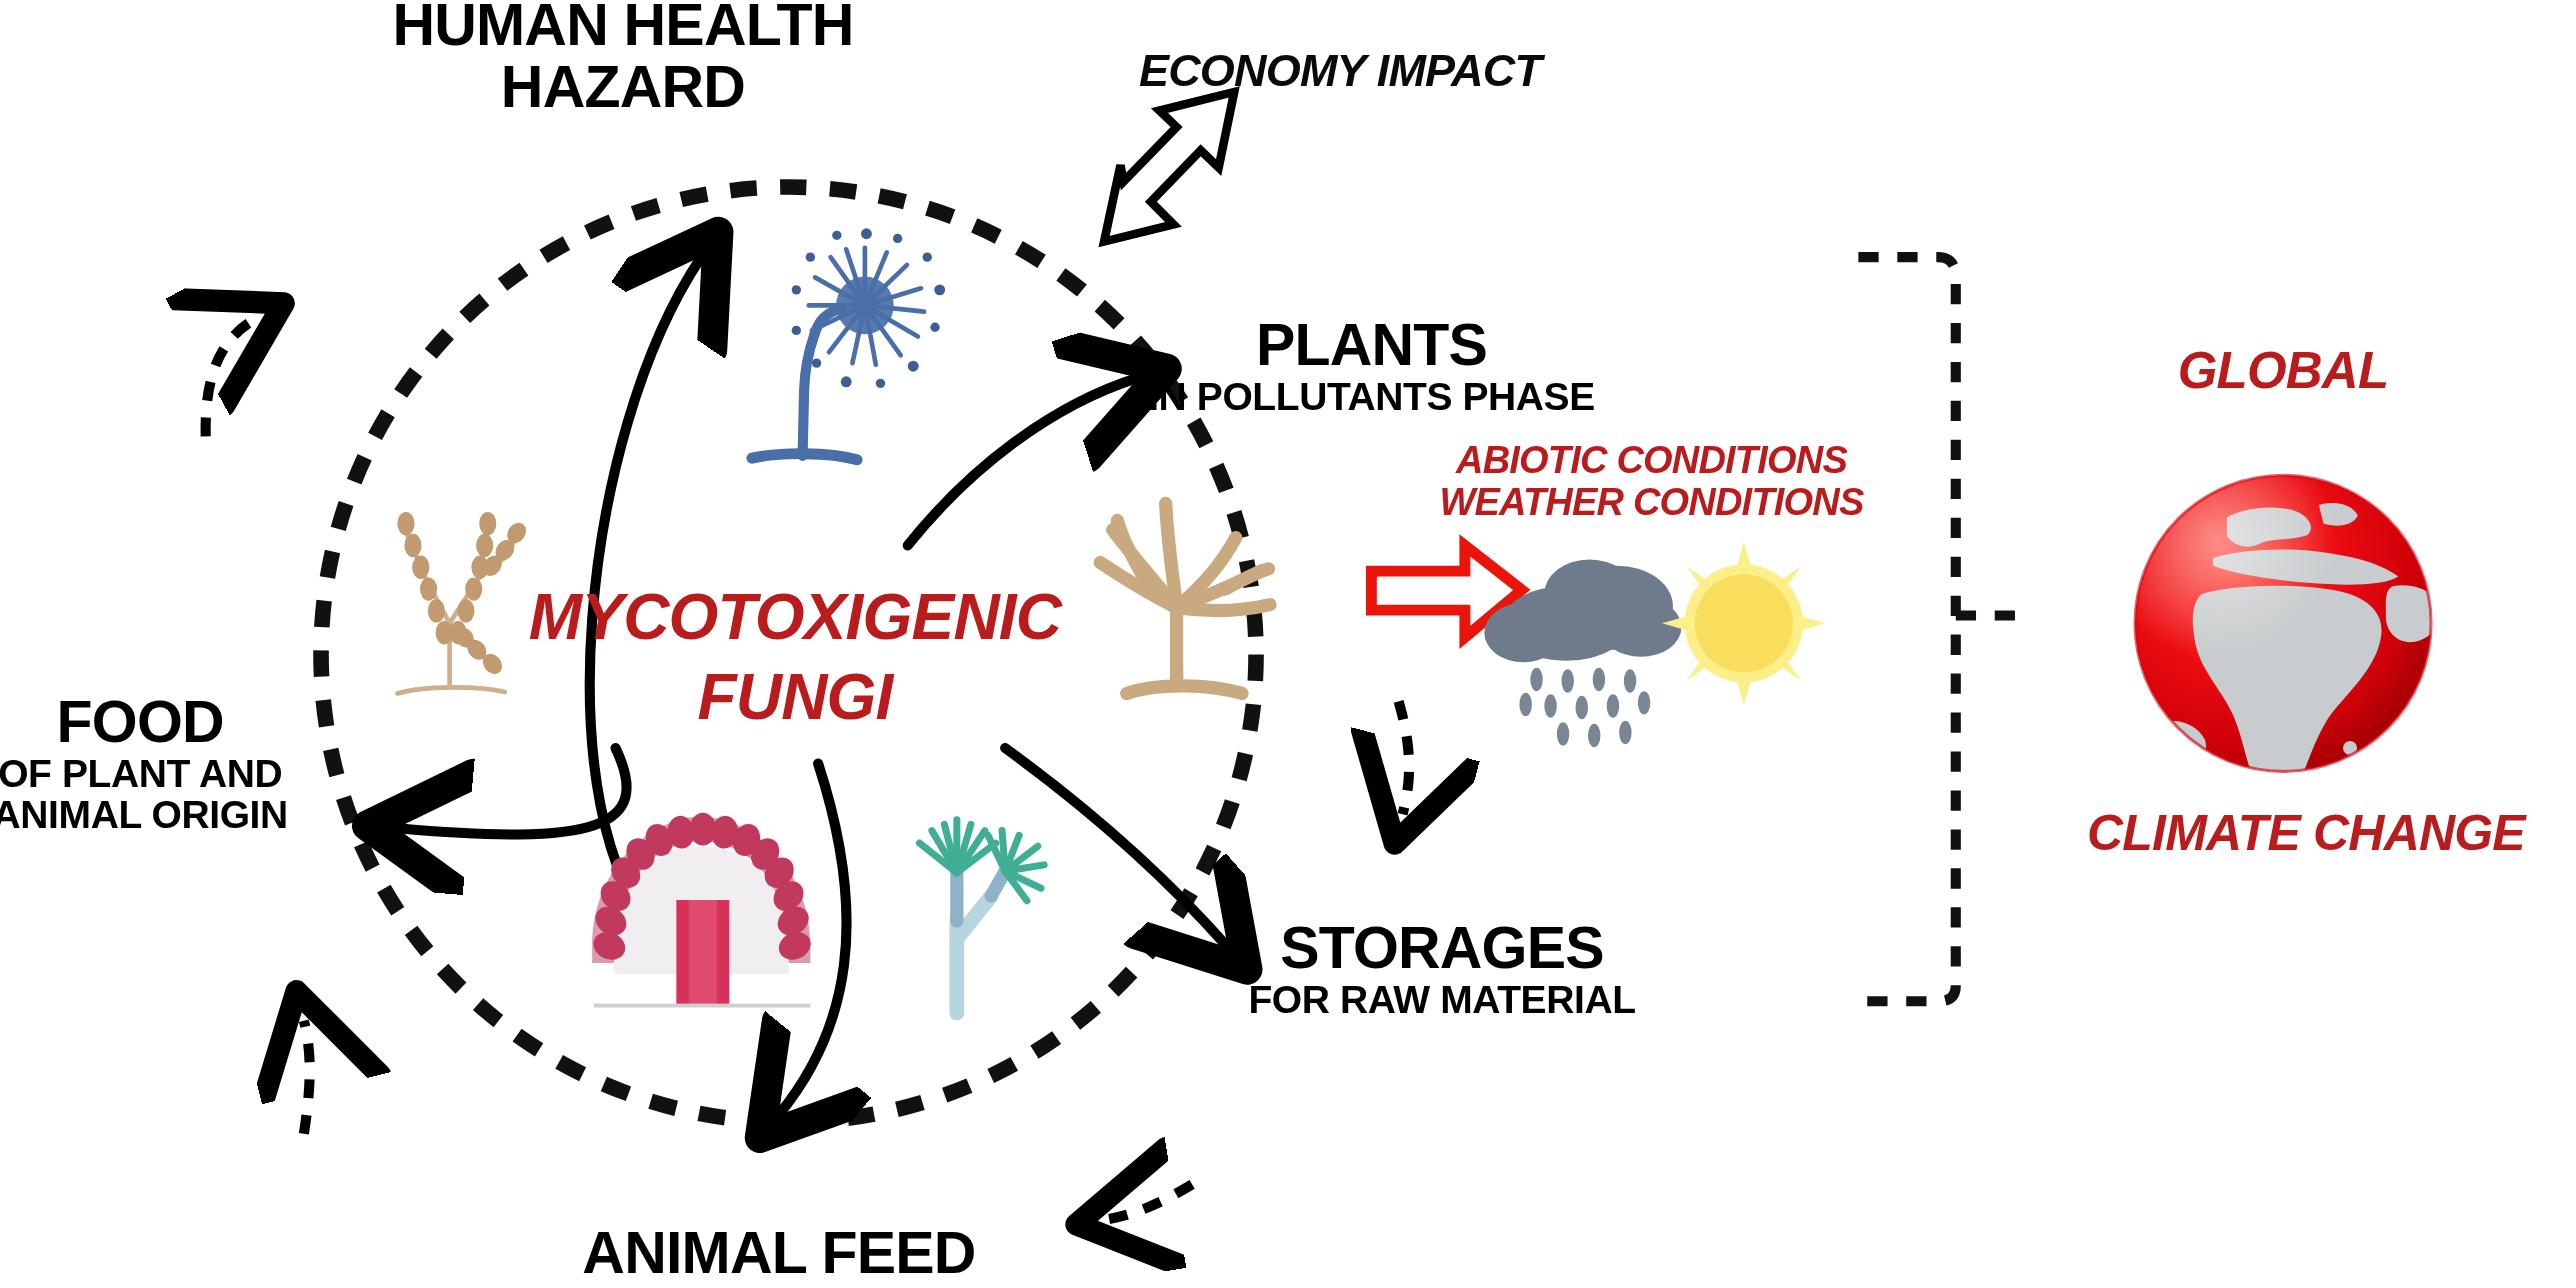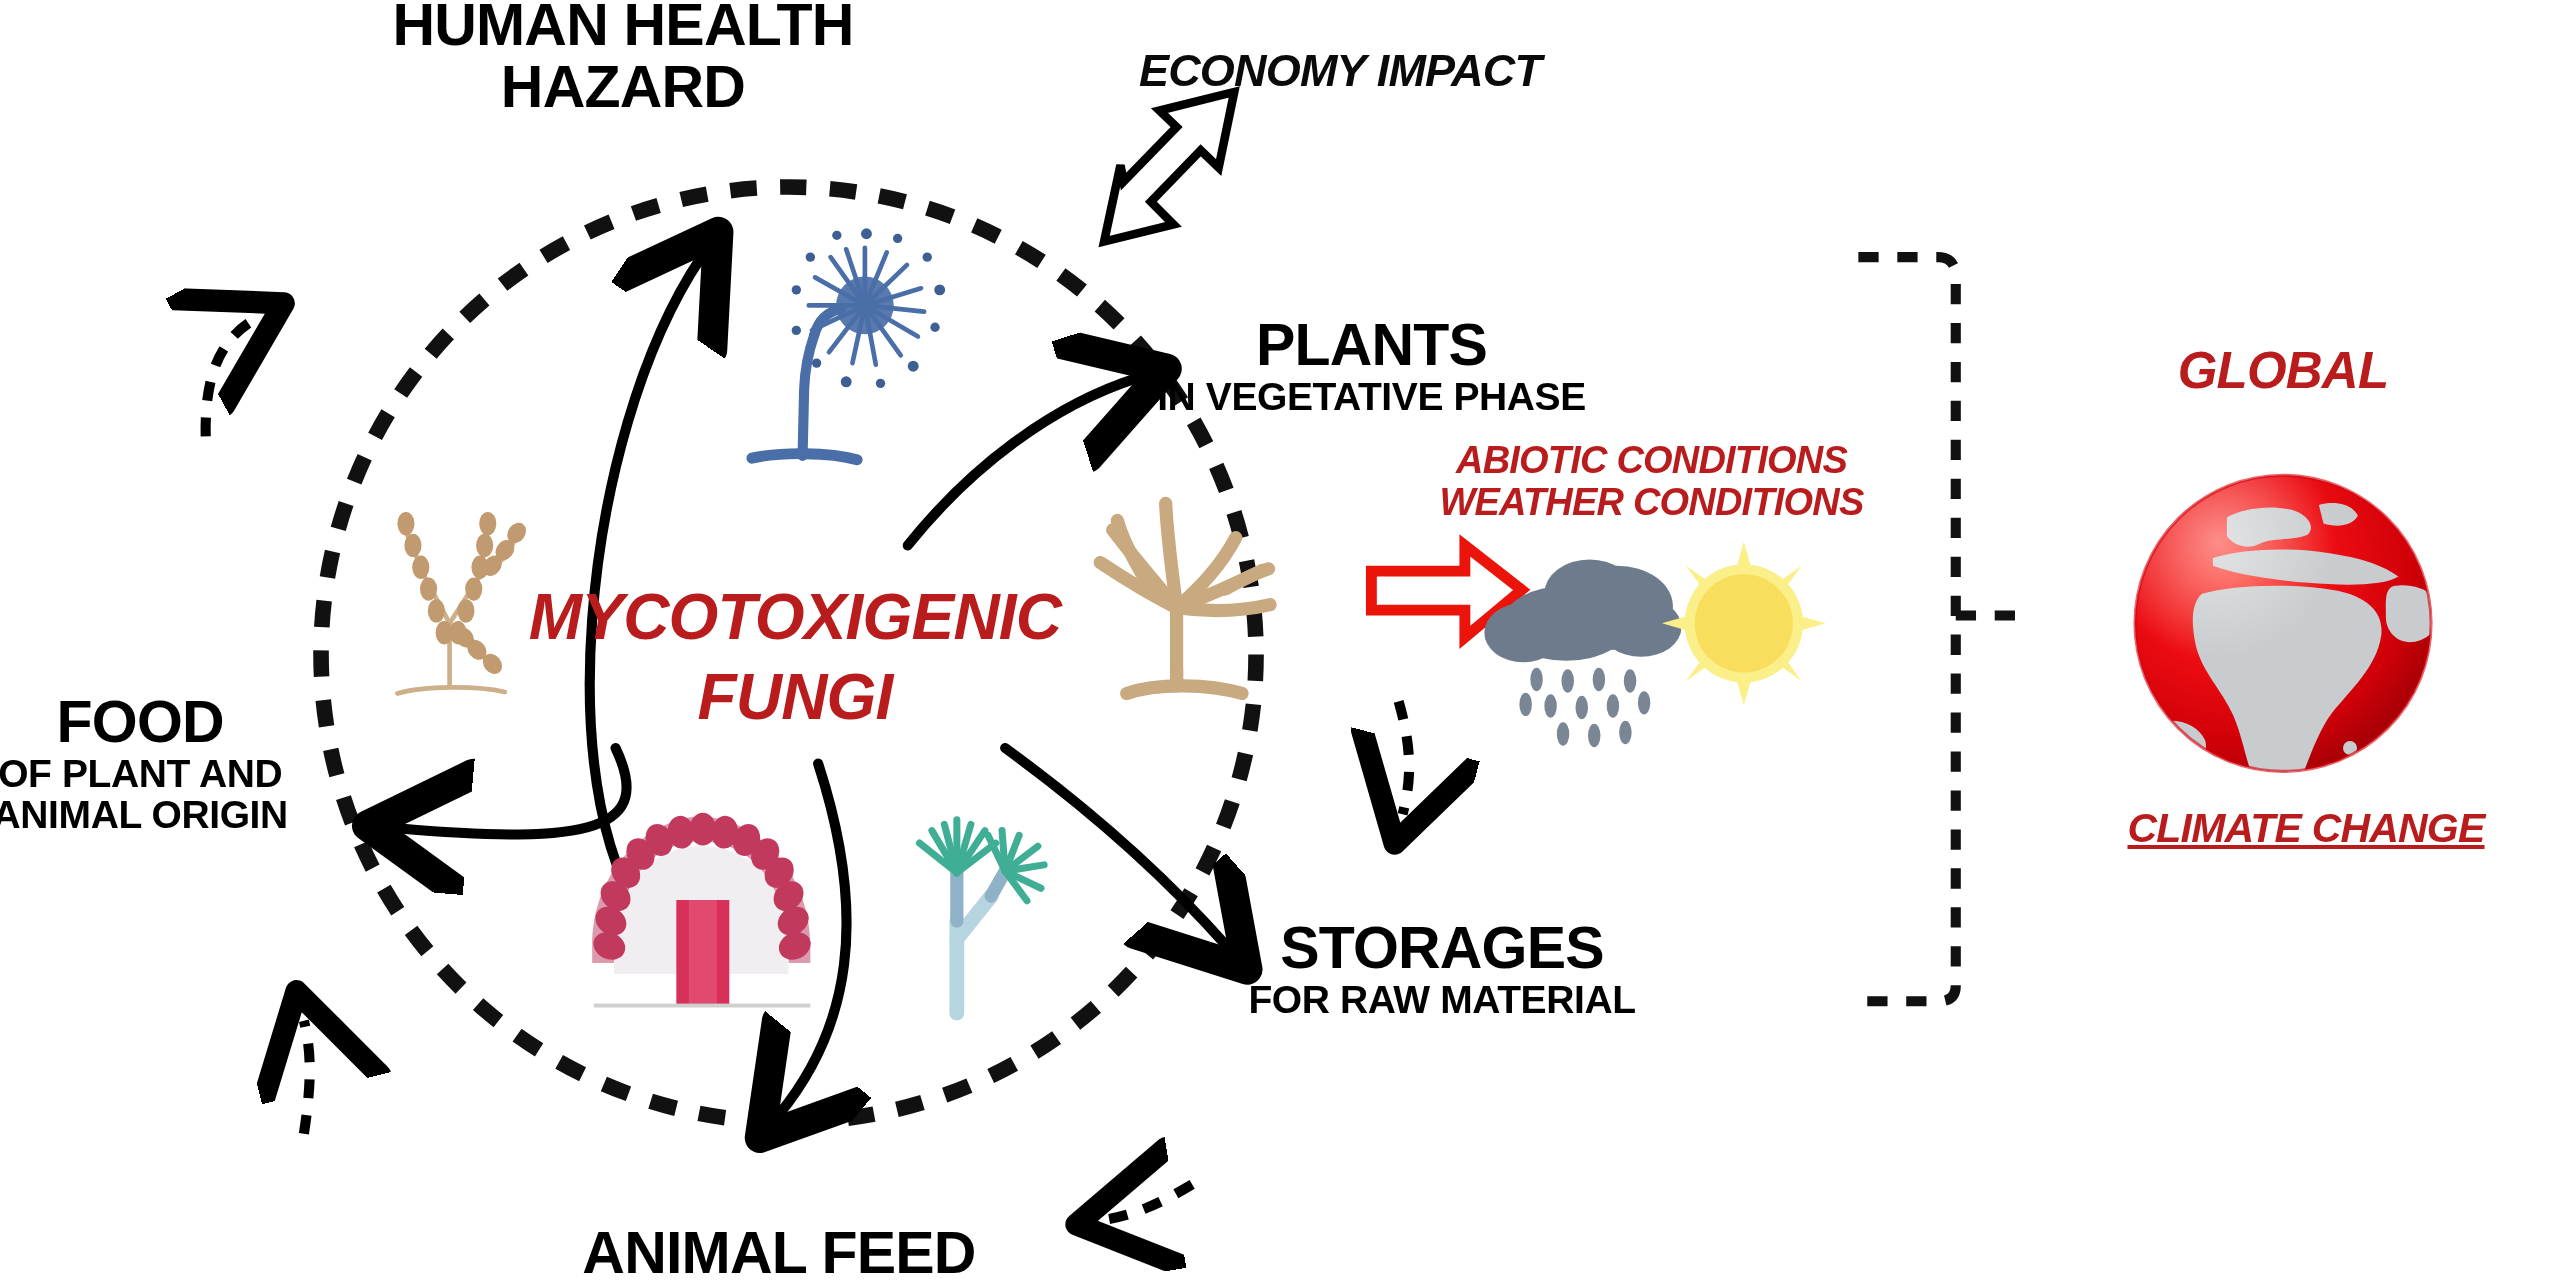--- a/index.html
+++ b/index.html
@@ -298,21 +298,21 @@
 
   <div class="lbl" style="left:327px;top:-4.7px;width:592px;">
     <span class="big">HUMAN HEALTH</span>
     <span class="big">HAZARD</span>
   </div>
 
   <div class="italblk" style="left:1122px;top:45px;width:436px;">ECONOMY IMPACT</div>
 
   <div class="lbl" style="left:1130px;top:271px;width:483px;margin-top:44px;">
     <span class="big">PLANTS</span>
-    <span class="sub">IN VEGETATIVE PHASE</span>
+    <span class="sub">IN POLLUTANTS PHASE</span>
   </div>
 
   <div class="italred" style="left:1340px;top:440px;width:623px;font-size:38px;">
     <span style="display:block;">ABIOTIC CONDITIONS</span>
     <span style="display:block;">WEATHER CONDITIONS</span>
   </div>
 
   <div class="lbl" style="left:1177px;top:918px;width:530px;">
     <span class="big">STORAGES</span>
     <span class="sub">FOR RAW MATERIAL</span>
@@ -328,16 +328,16 @@
     <span class="sub">ANIMAL ORIGIN</span>
   </div>
 
   <div class="italred" style="left:491px;top:577px;width:608px;font-size:64px;line-height:1.25;">
     <span style="display:block;">MYCOTOXIGENIC</span>
     <span style="display:block;font-style:italic;">FUNGI</span>
   </div>
 
   <div class="italred" style="left:2096px;top:343px;width:374px;font-size:51px;">GLOBAL</div>
 
-  <div class="italred" style="left:2041px;top:806px;width:530px;font-size:41px;text-decoration:underline;">CLIMATE CHANGE</div>
+  <div class="italred" style="left:2041px;top:806px;width:530px;font-size:50px;">CLIMATE CHANGE</div>
 
 </div>
 
 
 </body></html>

